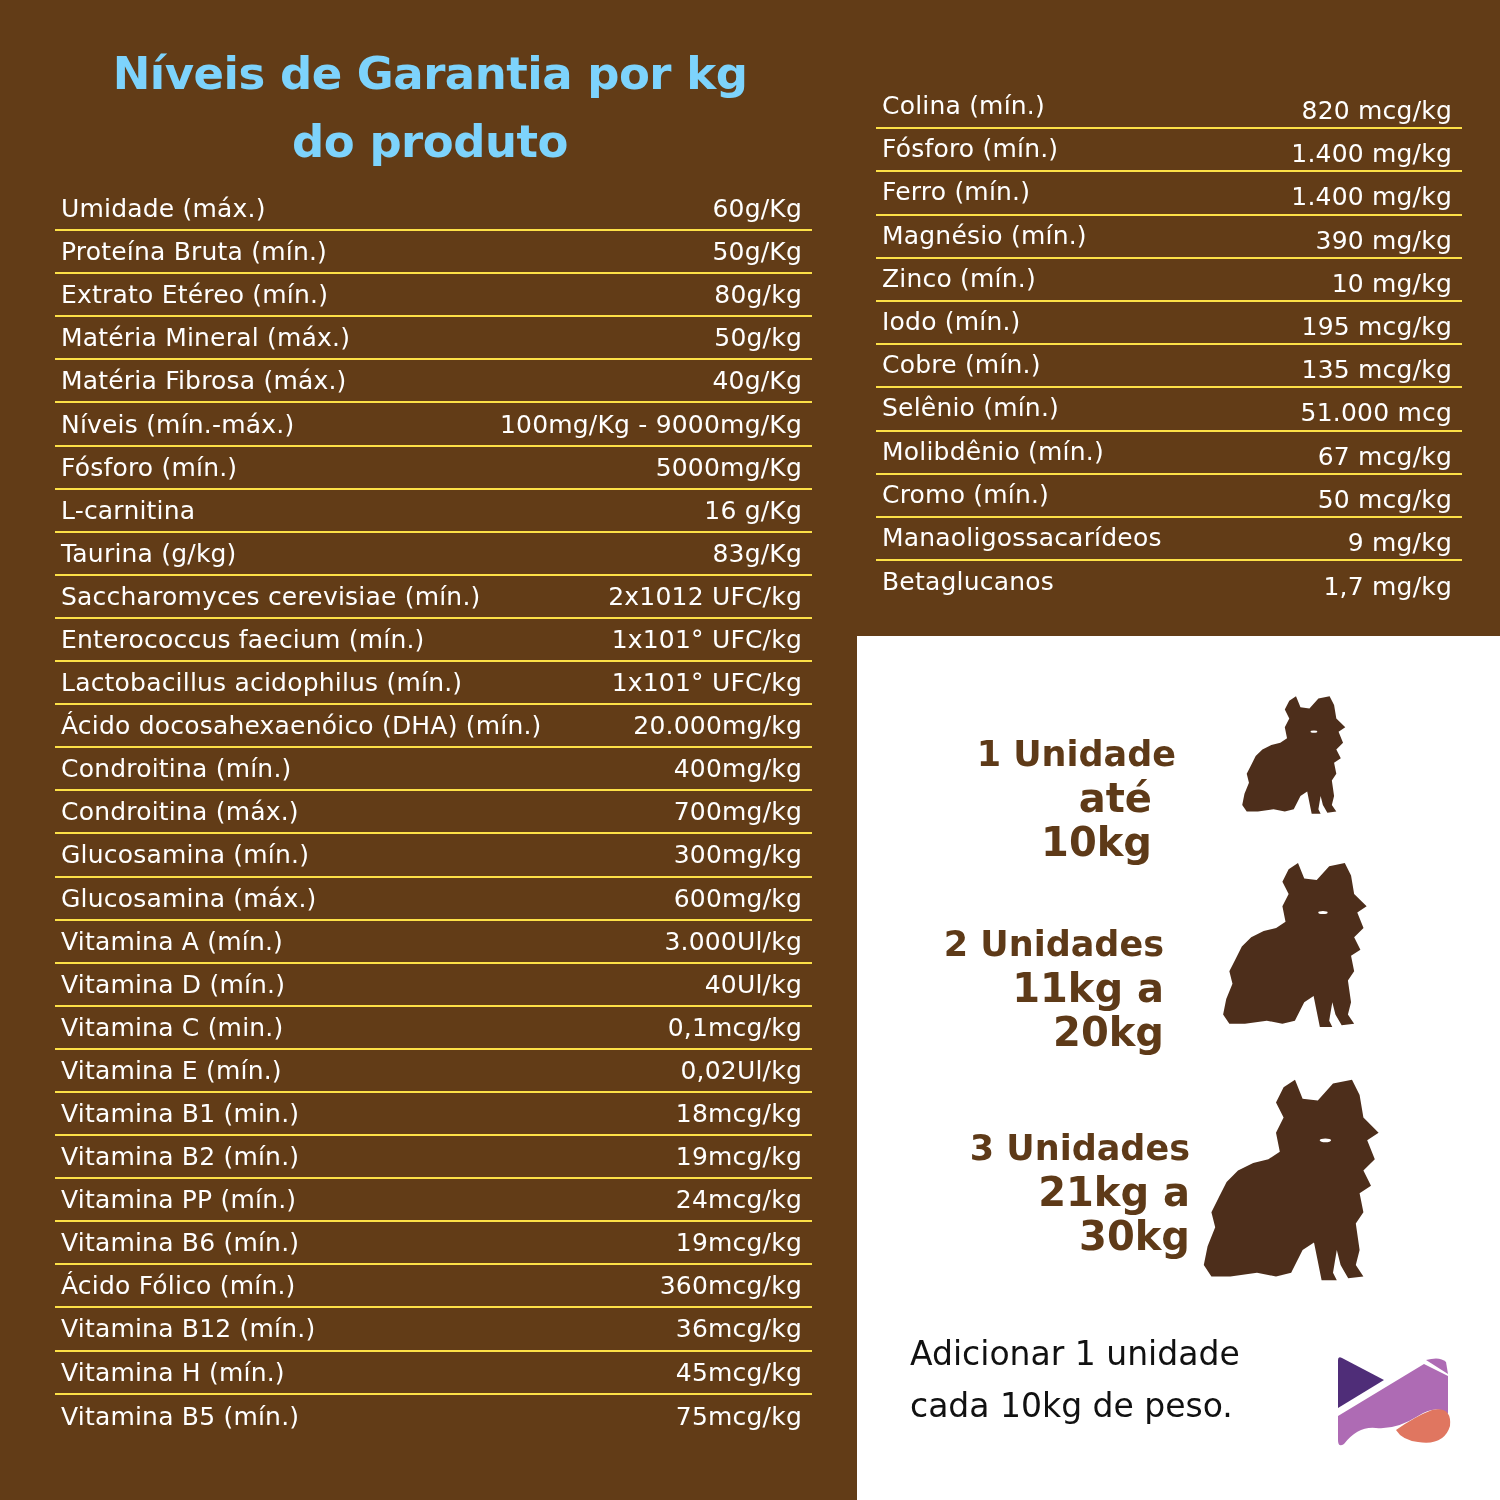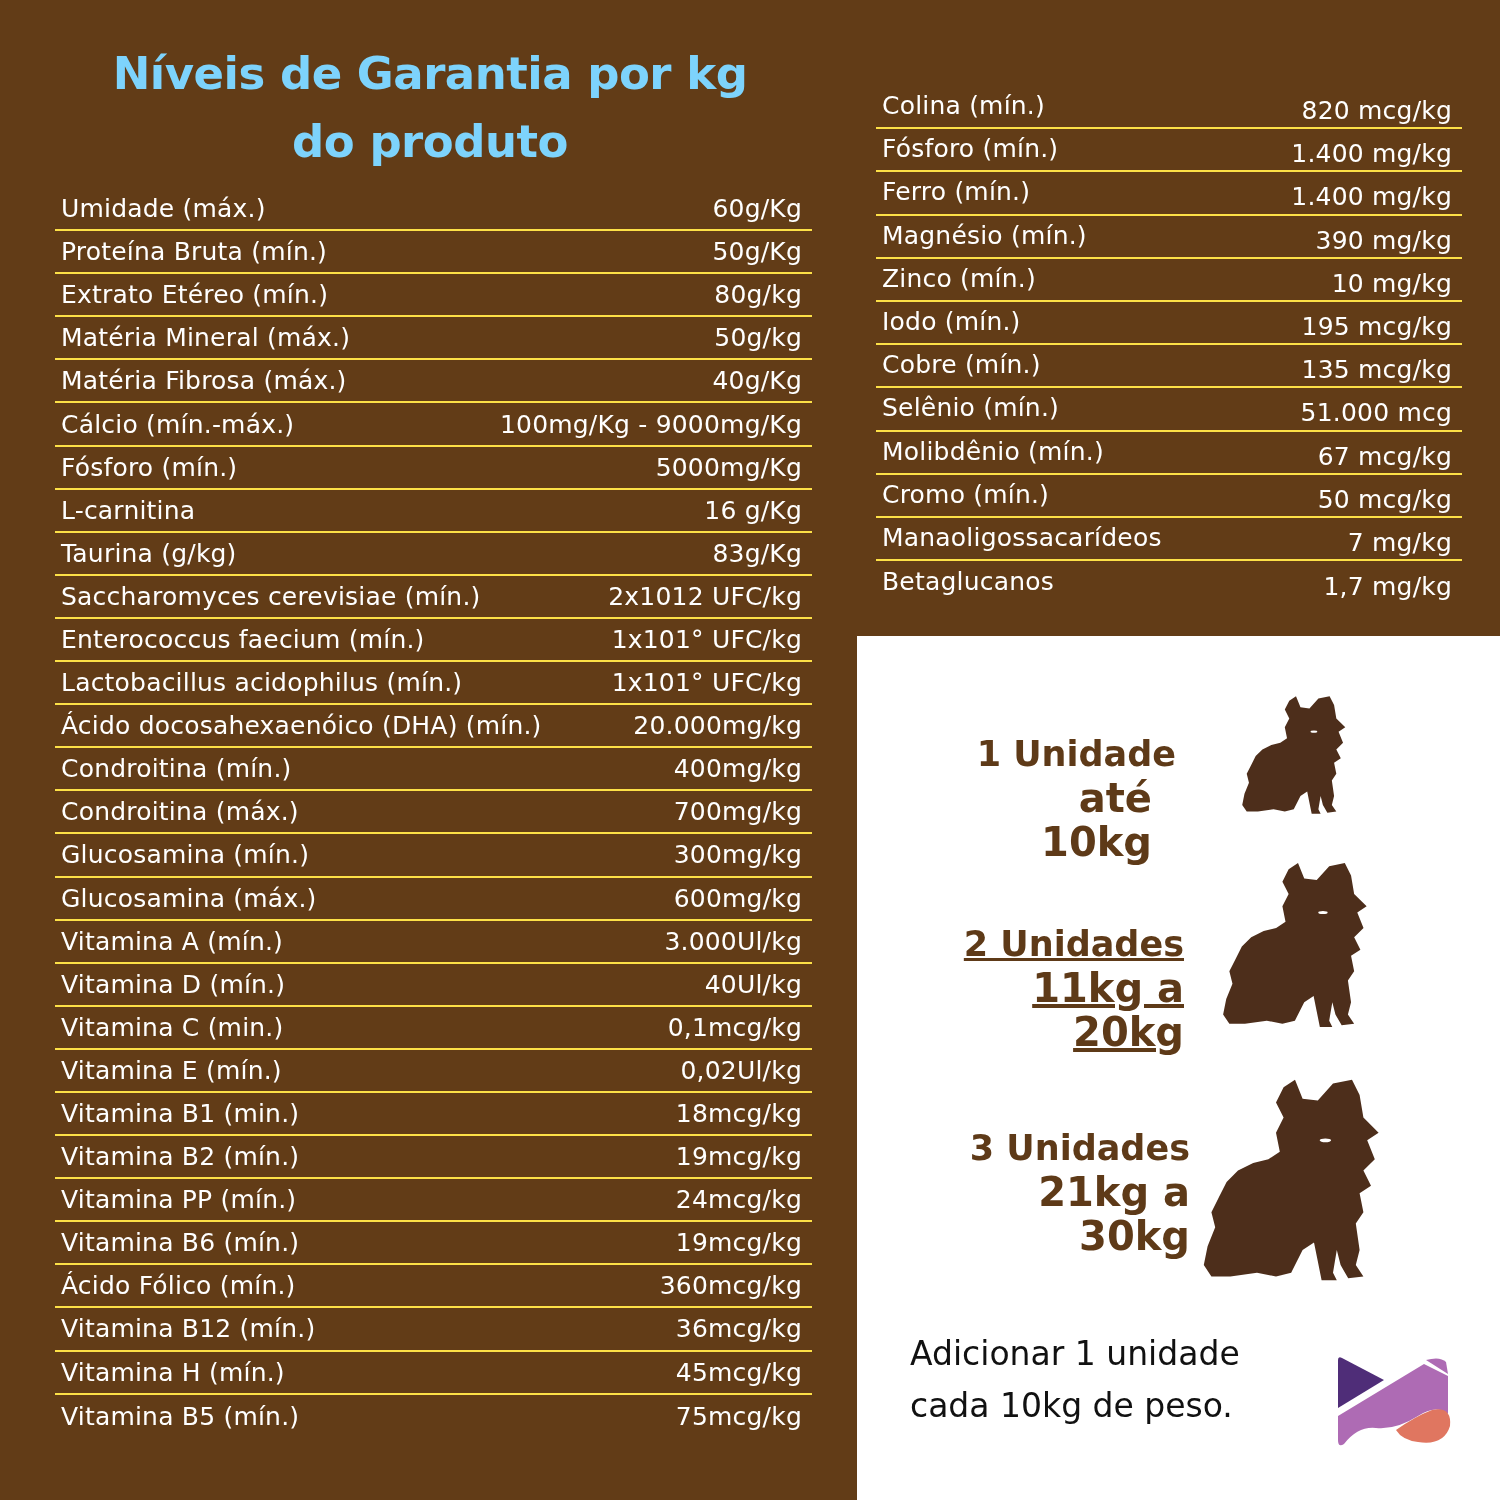--- a/index.html
+++ b/index.html
@@ -109,21 +109,21 @@
     </div>
     <div class="row">
       <span class="lbl">Matéria Mineral (máx.)</span>
       <span class="val">50g/kg</span>
     </div>
     <div class="row">
       <span class="lbl">Matéria Fibrosa (máx.)</span>
       <span class="val">40g/Kg</span>
     </div>
     <div class="row">
-      <span class="lbl">Cálcio (mín.-máx.)</span>
+      <span class="lbl">Níveis (mín.-máx.)</span>
       <span class="val">100mg/Kg - 9000mg/Kg</span>
     </div>
     <div class="row">
       <span class="lbl">Fósforo (mín.)</span>
       <span class="val">5000mg/Kg</span>
     </div>
     <div class="row">
       <span class="lbl">L-carnitina</span>
       <span class="val">16 g/Kg</span>
     </div>
@@ -249,41 +249,41 @@
     <div class="row">
       <span class="lbl">Molibdênio (mín.)</span>
       <span class="val">67 mcg/kg</span>
     </div>
     <div class="row">
       <span class="lbl">Cromo (mín.)</span>
       <span class="val">50 mcg/kg</span>
     </div>
     <div class="row">
       <span class="lbl">Manaoligossacarídeos</span>
-      <span class="val">7 mg/kg</span>
+      <span class="val">9 mg/kg</span>
     </div>
     <div class="row last">
       <span class="lbl">Betaglucanos</span>
       <span class="val">1,7 mg/kg</span>
     </div>
   </div>
 
 <div class="white-panel"></div>
 
 <div class="dose" style="left:960px; top:732px; width:216px;">
   <div class="units">1 Unidade</div>
   <div class="range" style="padding-right:24px;">até 10kg</div>
 </div>
 <div class="dog" style="left:1240px; top:694px; width:112px; height:122px;">
   <svg viewBox="0 0 100 110" preserveAspectRatio="none">
       <use href="#dogshape"></use>
     </svg>
 </div>
 
-<div class="dose" style="left:940px; top:922px; width:244px;text-decoration:underline;">
+<div class="dose" style="left:920px; top:922px; width:244px;">
   <div class="units">2 Unidades</div>
   <div class="range">11kg a 20kg</div>
 </div>
 <div class="dog" style="left:1220px; top:860px; width:156px; height:170px;">
   <svg viewBox="0 0 100 110" preserveAspectRatio="none">
       <use href="#dogshape"></use>
     </svg>
 </div>
 
 <div class="dose" style="left:940px; top:1126px; width:250px;">

